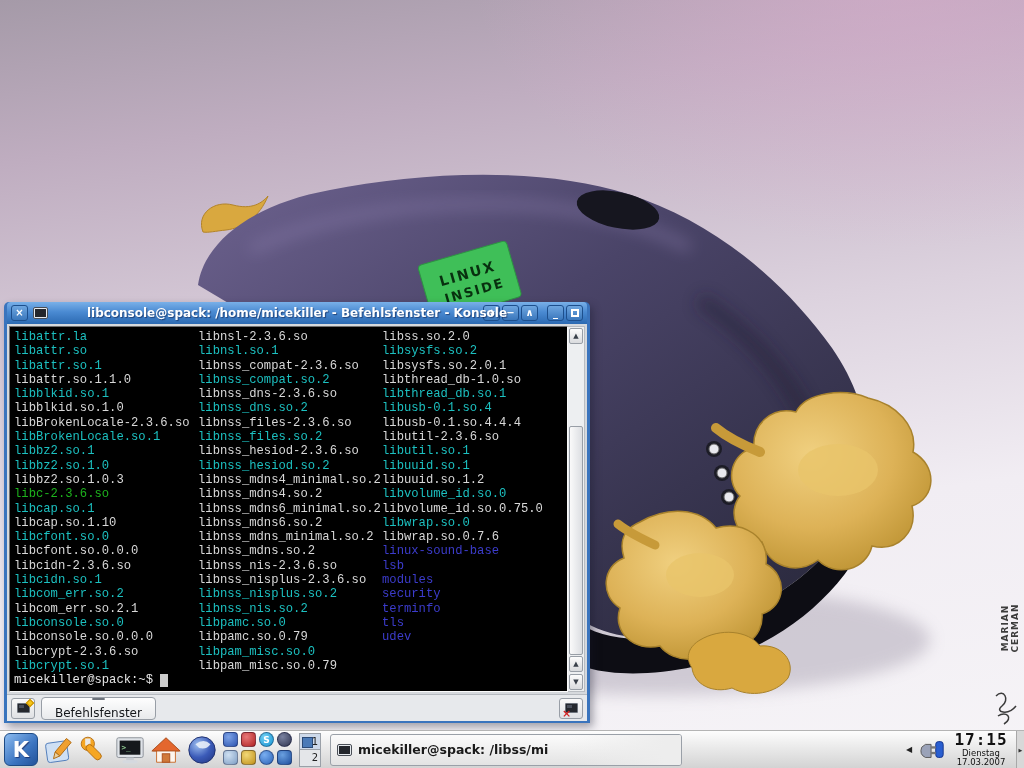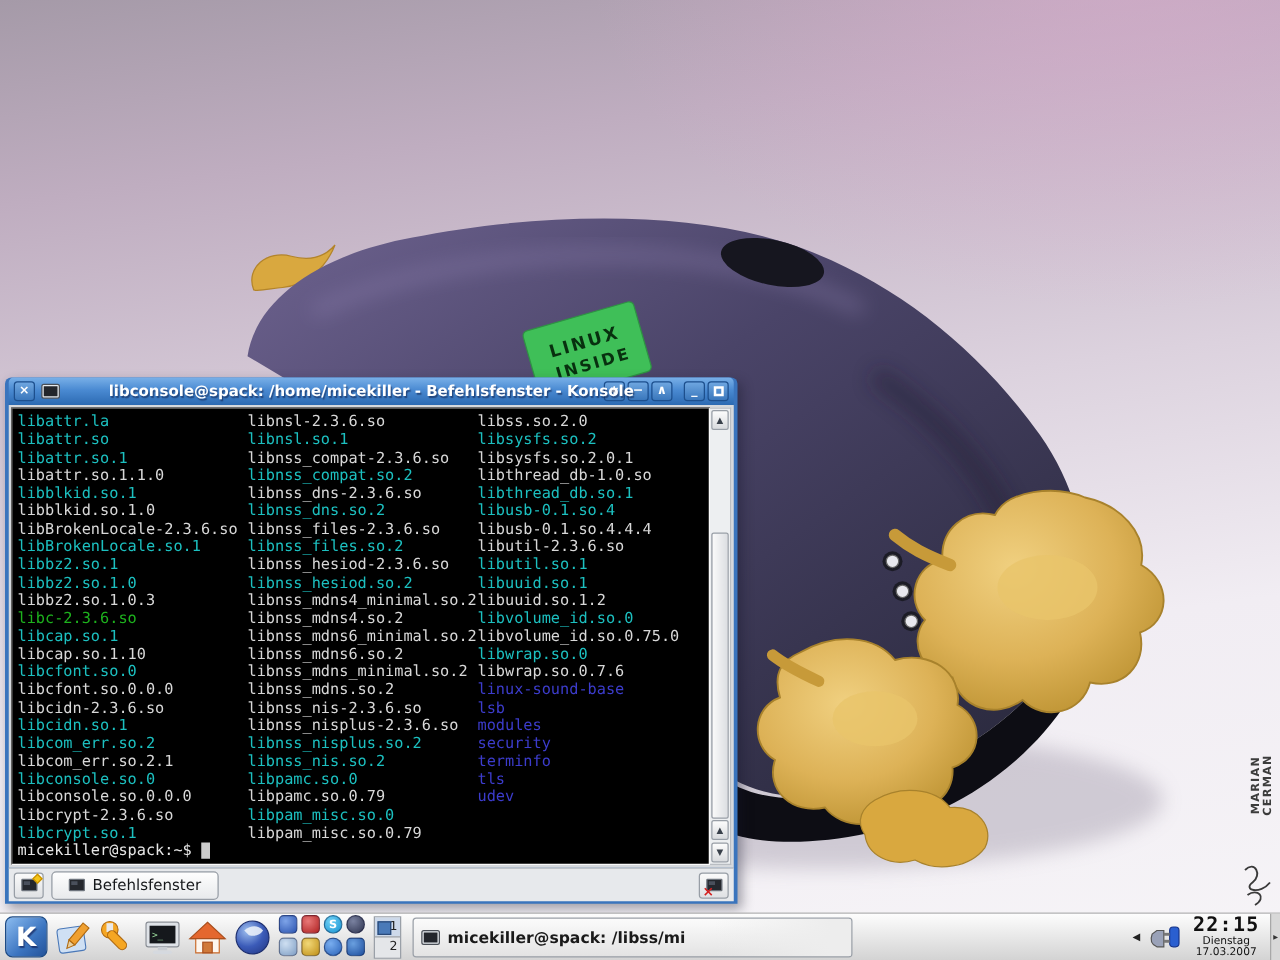--- a/index.html
+++ b/index.html
@@ -48,21 +48,21 @@
   .tb-gap { width:7px; }
   .max-glyph { width:8px; height:8px; border:2px solid #fff; display:block; }
 
   .win-frame { background:#d6d9dd; padding:2px; }
   .term-wrap { display:flex; height:366px; }
   .term-screen {
     flex:1; background:#000; border:1px solid; border-color:#707070 #fafafa #fafafa #707070;
     padding:3px 0 0 4px; display:flex; overflow:hidden;
     font-family:"DejaVu Sans Mono", monospace; font-size:12.2px; line-height:14.3px;
   }
-  .tcol { width:184px; flex:none; white-space:pre; }
+  .tcol { width:184px; flex:none; white-space:pre;font-family:Liberation Mono, monospace; }
   .tline { height:14.3px; }
   .prompt { color:#e6e6e6; display:flex; align-items:center; }
   .cursor { display:inline-block; width:7.4px; height:13px; background:#cccccc; margin-left:7.4px; }
 
   
   .scrollbar { width:17px; flex:none; background:#edeff1; border:1px solid #b9bdc2; border-left:none; display:flex; flex-direction:column; }
   .sb-btn {
     height:16px; flex:none; display:flex; align-items:center; justify-content:center;
     background:linear-gradient(#fcfcfc, #d9dbde); border:1px solid #989ea6; border-radius:2px;
     font-size:7px; color:#39404a; margin:1px;
@@ -80,21 +80,21 @@
     background:linear-gradient(#fafafa,#dfe1e4); border:1px solid #989ea6; border-radius:3px;
     display:flex; align-items:center; justify-content:center;
   }
   .mini-monitor { width:13px; height:10px; background:#25282e; border:1px solid #6d737c; border-radius:1px; position:relative; }
   .mini-monitor::after { content:""; position:absolute; left:1px; top:1px; right:5px; bottom:4px; background:#4a505c; }
   .sparkle { position:absolute; top:1px; right:1px; width:6px; height:6px; background:#f5c518; border:1px solid #c89000; transform:rotate(45deg); }
   .red-x { position:absolute; left:2px; bottom:-1px; color:#d42222; font-weight:bold; font-size:11px; line-height:1; }
   .session-tab {
     margin-left:6px; height:23px; display:flex; align-items:center; gap:6px; padding:0 13px;
     background:linear-gradient(#fefefe,#e8eaec); border:1px solid #989ea6; border-radius:4px;
-    font-size:12px; color:#15171a;
+    font-size:12px; color:#15171a;flex-direction:column;
   }
   .tab-close-right { position:absolute; right:4px; }
 
   
   #taskbar {
     position:absolute; left:0; bottom:0; width:1024px; height:38px; z-index:10;
     background:linear-gradient(#fdfdfd, #ececec 40%, #d3d3d3);
     border-top:1px solid #b4b4b4;
     display:flex; align-items:center; padding:0 0 0 4px; gap:3px;
   }
@@ -325,20 +325,20 @@
     <div class="tray-icon">
       <svg width="28" height="26" viewBox="0 0 30 26">
         <rect x="19" y="4" width="8" height="17" rx="3" fill="#2a5fd0" stroke="#16348a"></rect>
         <path d="M4 10 Q 1 18 8 21 L 14 21 L 14 7 L 8 7 Z" fill="#9aa2b8" stroke="#555"></path>
         <rect x="14" y="9" width="5" height="2.5" fill="#777"></rect>
         <rect x="14" y="15" width="5" height="2.5" fill="#777"></rect>
       </svg>
     </div>
 
     <div class="clock">
-      <div class="clock-time">22:15</div>
+      <div class="clock-time">17:15</div>
       <div class="clock-day">Dienstag</div>
       <div class="clock-date">17.03.2007</div>
     </div>
 
     <div class="panel-hide">▶</div>
   </div>
 </div>
 
 </body></html>

